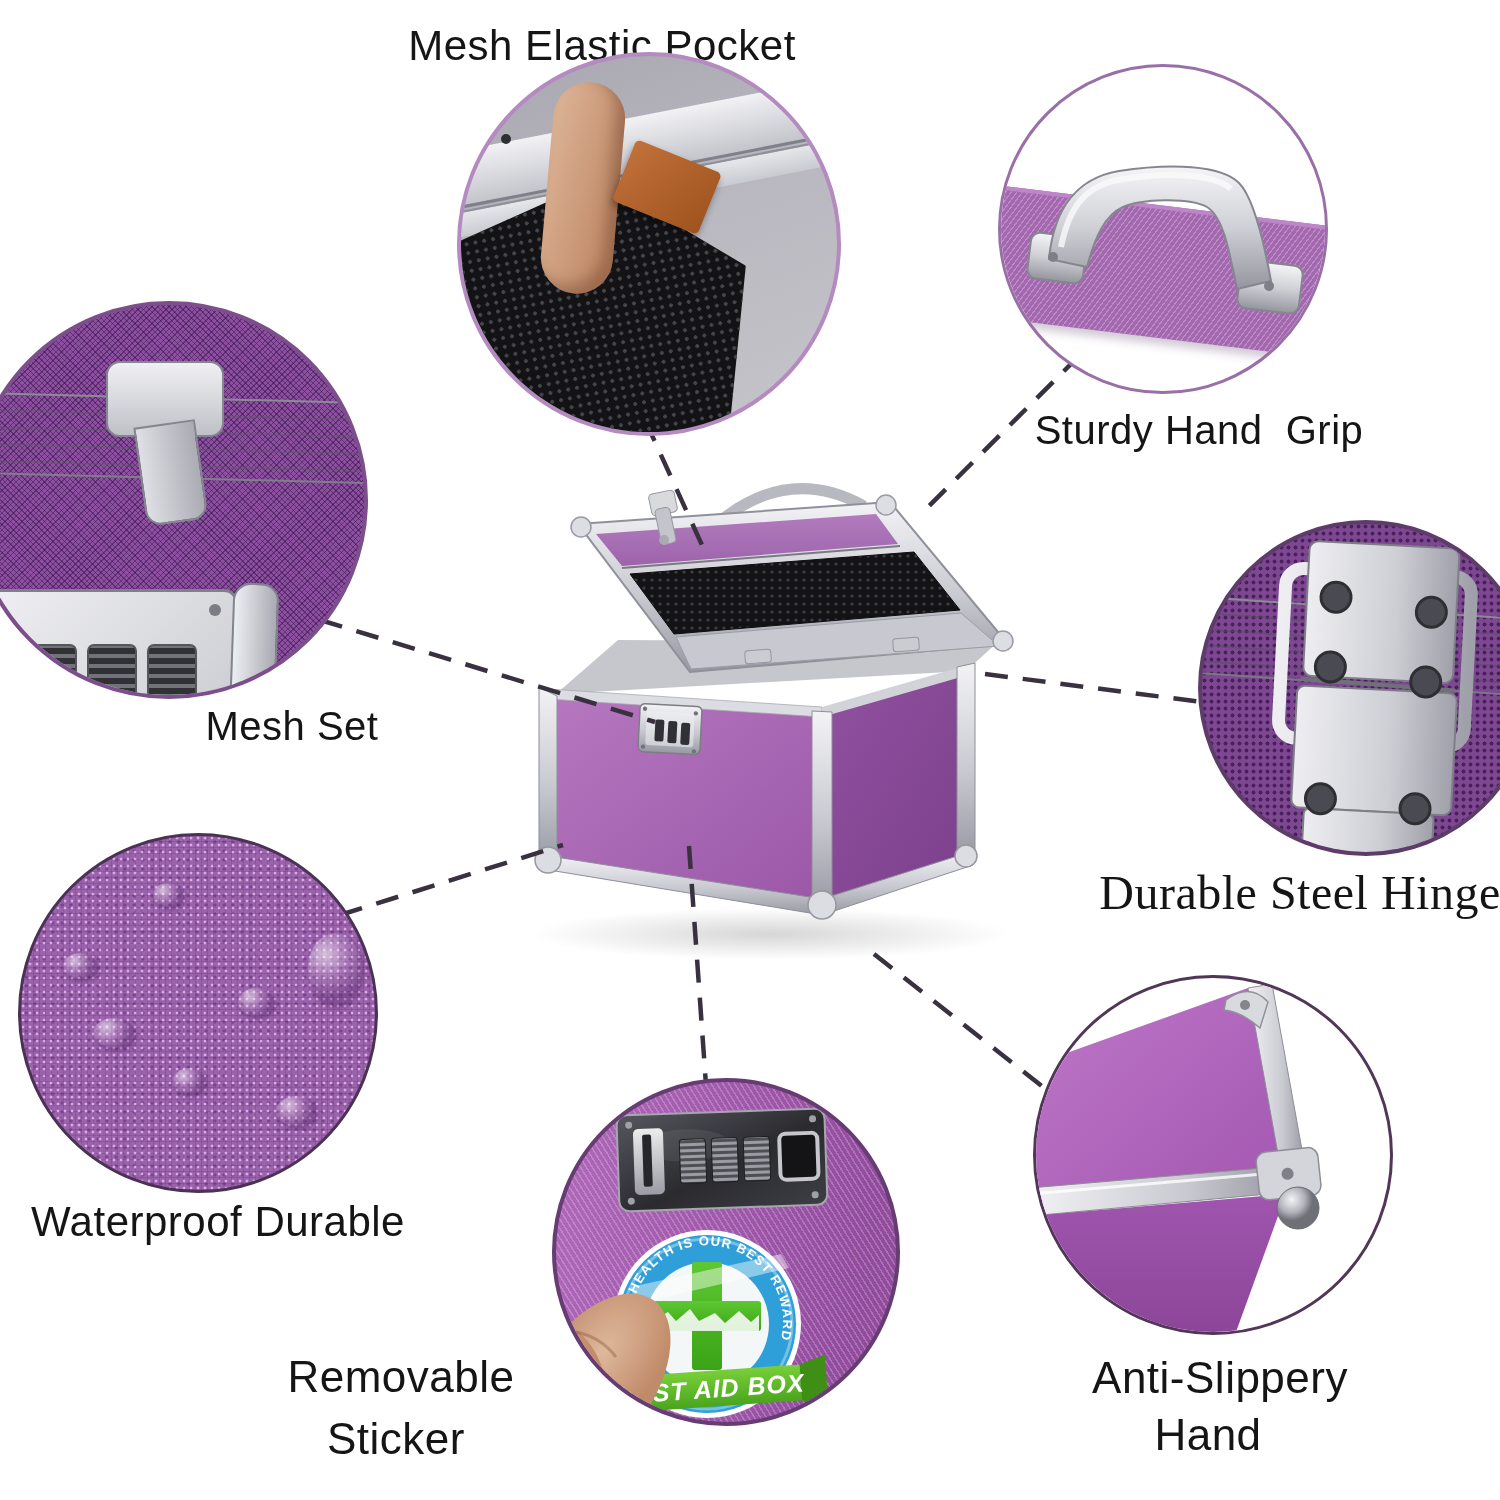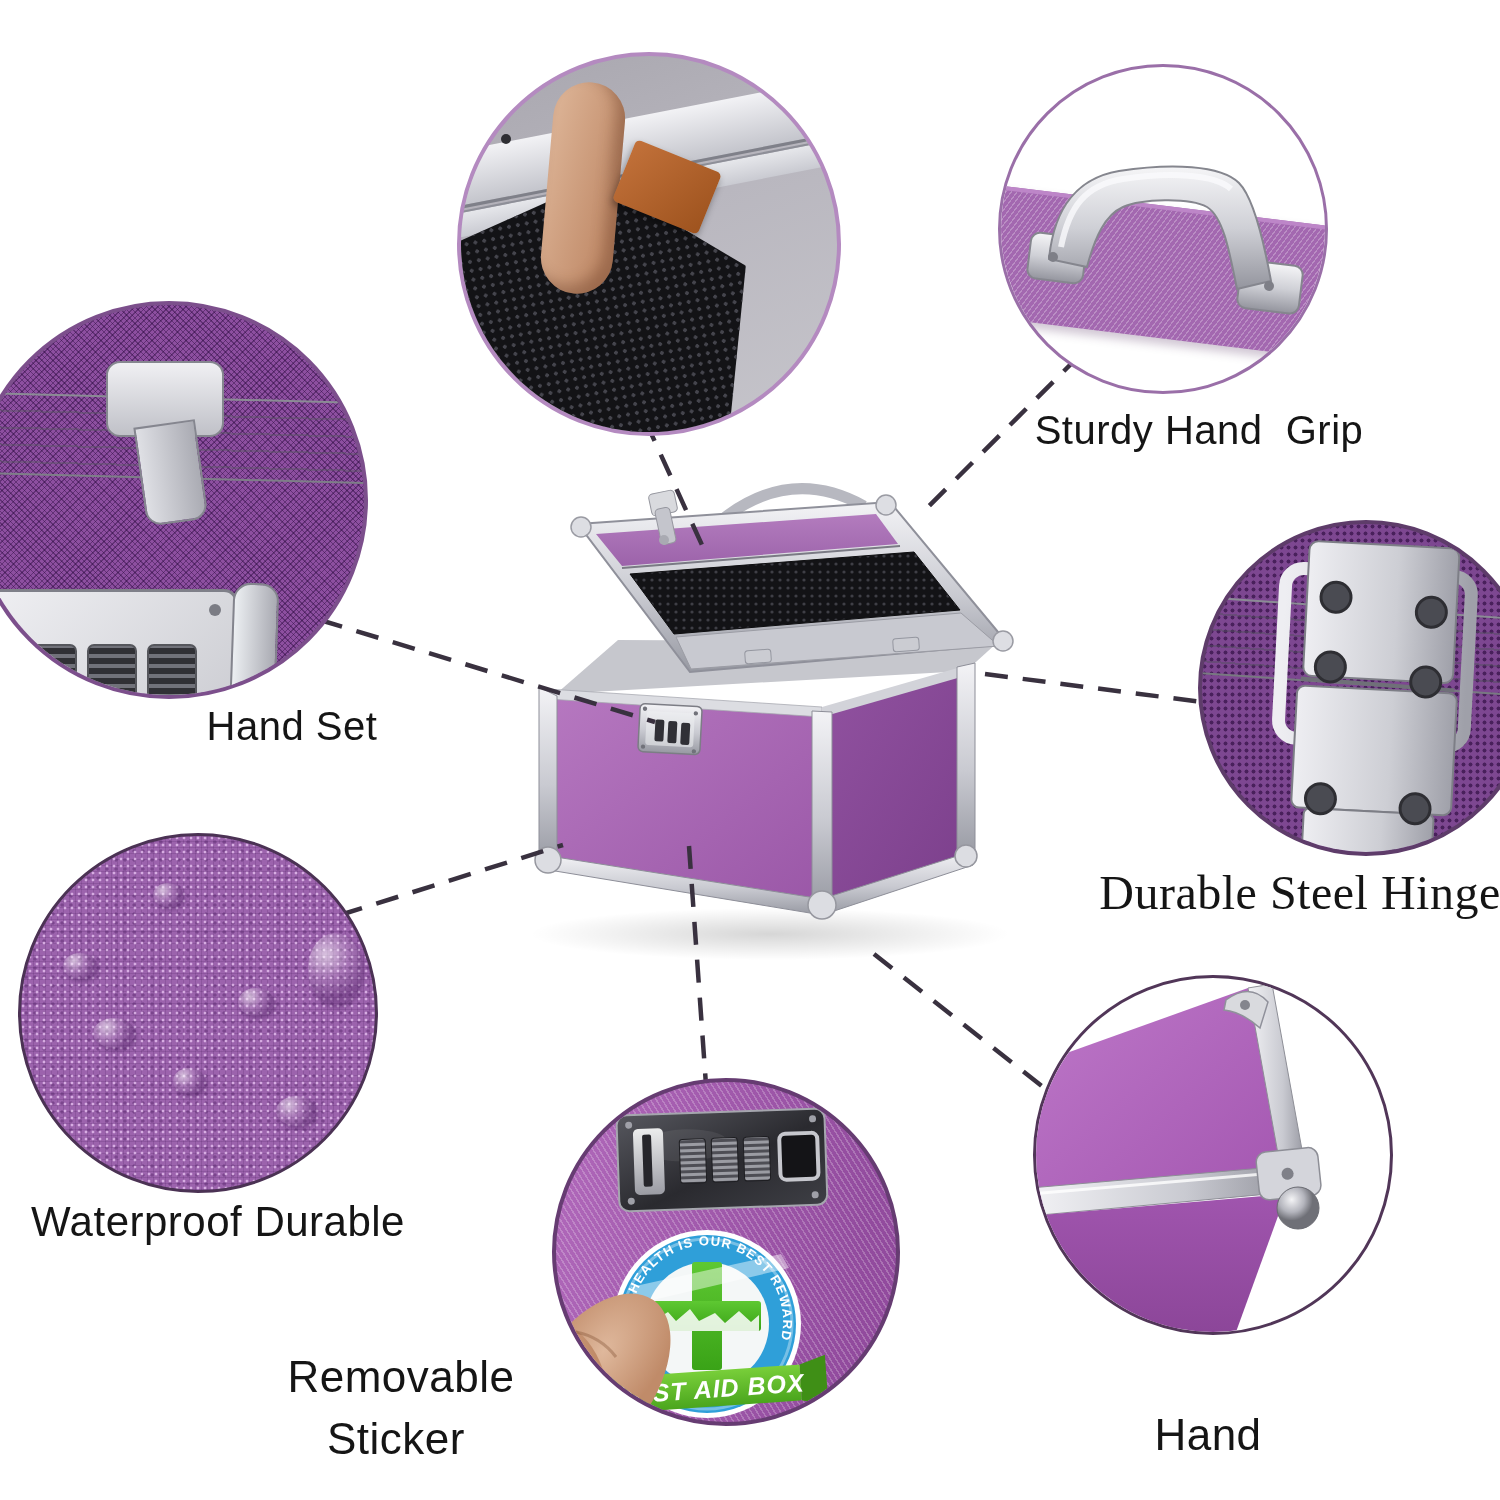--- a/index.html
+++ b/index.html
@@ -380,20 +380,22 @@
       <line x1="-6" y1="216" x2="250" y2="194" stroke="rgba(255,255,255,0.8)" stroke-width="3"></line>
       <polygon points="-6,238 250,216 200,354 -6,354" fill="url(#aLow)"></polygon>
       <g transform="rotate(-6 250 200)">
         <rect x="222" y="172" width="62" height="48" rx="10" fill="#d4d5db" stroke="#8d8e96" stroke-width="1.5"></rect>
         <circle cx="252" cy="196" r="6" fill="#7f8088"></circle>
       </g>
       <circle cx="262" cy="230" r="21" fill="url(#aBall)" stroke="#6a6b72"></circle>
     </svg>
   </div>
 
+  <div class="lbl" style="left:602px;top:22px;font-size:42px;">Mesh Elastic Pocket</div>
   <div class="lbl" style="left:1199px;top:408px;font-size:40px;">Sturdy Hand  Grip</div>
-  <div class="lbl" style="left:292px;top:704px;font-size:40px;">Hand Set</div>
+  <div class="lbl" style="left:292px;top:704px;font-size:40px;">Mesh Set</div>
   <div class="lbl" style="left:1300px;top:865px;font-size:48px;font-family:Liberation Serif, serif;">Durable Steel Hinge</div>
   <div class="lbl" style="left:218px;top:1198px;font-size:42px;">Waterproof Durable</div>
   <div class="lbl" style="left:401px;top:1352px;font-size:44px;">Removable</div>
   <div class="lbl" style="left:396px;top:1414px;font-size:44px;text-align:center;">Sticker</div>
+  <div class="lbl" style="left:1220px;top:1353px;font-size:44px;">Anti-Slippery</div>
   <div class="lbl" style="left:1208px;top:1410px;font-size:44px;">Hand</div>
 </div>
 
 </body></html>

